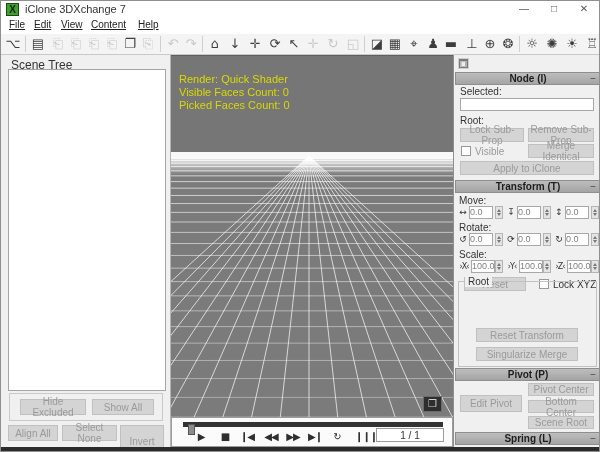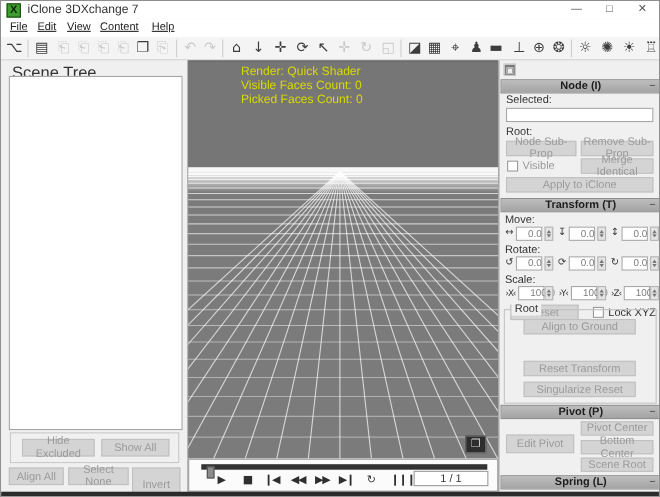--- a/index.html
+++ b/index.html
@@ -21,29 +21,29 @@
   .menu-item{top:2px;font-size:10px;color:#222;text-decoration:underline;}
 
   
   #toolbar{left:0;top:33px;width:600px;height:21px;background:#f4f4f4;border-bottom:1px solid #c9c9c9;box-sizing:border-box;}
   .ti{top:1px;width:18px;height:18px;text-align:center;line-height:18px;font-size:13px;}
   .ti.en{color:#3d3d3d;} .ti.dis{color:#c9c9c9;}
   .tsep{top:2px;width:1px;height:16px;background:#cfcfcf;}
 
   
   #left-panel{left:0;top:54px;width:170px;height:392px;background:#f0f0f0;border-right:1px solid #b5b5b5;box-sizing:border-box;}
-  #scene-tree-label{left:10px;top:3px;font-size:15px;color:#333;}
+  #scene-tree-label{left:10px;top:3px;font-size:12px;color:#333;}
   #scene-tree-list{left:7px;top:14px;width:156px;height:320px;background:#ffffff;border:1px solid #a5a5a5;}
   .gbtn{background:#d4d4d4;border:1px solid #c0c0c0;box-sizing:border-box;color:#9a9a9a;font-size:10px;
         text-align:center;display:flex;align-items:center;justify-content:center;}
   #grp-excluded{left:8px;top:338px;width:154px;height:28px;border:1px solid #c9c9c9;box-sizing:border-box;}
 
   
   #viewport{left:170px;top:54px;width:282px;height:362px;background:#7b7b7b;border-top:1px solid #5f5f5f;box-sizing:border-box;overflow:hidden;}
-  #overlay{left:8px;top:3px;font-size:11px;line-height:13px;color:#d9d900;margin-left:40px;}
+  #overlay{left:8px;top:17px;font-size:11px;line-height:13px;color:#d9d900;}
   #popout-btn{left:252px;top:340px;width:19px;height:16px;background:#2e2e2e;border:1px solid #6c6c6c;box-sizing:border-box;
               color:#cfcfcf;font-size:10px;text-align:center;line-height:14px;}
 
   
   #playback{left:170px;top:416px;width:282px;height:30px;background:#fbfbfb;border:1px solid #9c9c9c;box-sizing:border-box;}
   #pb-track{left:11px;top:4px;width:260px;height:5px;background:#333333;}
   #pb-handle{left:5px;top:2px;width:5px;height:9px;background:#8d8d8d;border:1px solid #555;}
   .pbtn{top:12px;height:14px;font-size:10px;color:#2f2f2f;text-align:center;line-height:14px;letter-spacing:-1px;}
   #frame-field{left:204px;top:10px;width:68px;height:14px;background:#ffffff;border:1px solid #9c9c9c;box-sizing:border-box;
                font-size:10px;color:#333;text-align:center;line-height:13px;}
@@ -59,21 +59,21 @@
   .sec .minus{position:absolute;right:4px;top:0;font-weight:normal;color:#444;}
   .plabel{font-size:10px;color:#333;}
   .field{background:#ffffff;border:1px solid #a8a8a8;box-sizing:border-box;}
   .cb{width:10px;height:10px;background:#fff;border:1px solid #999;box-sizing:border-box;}
   .cb-label{font-size:10px;}
 
   
   .sg{position:absolute;width:46px;height:13px;}
   .sgi{position:absolute;left:0;top:0;width:12px;font-size:9px;color:#333;text-align:center;line-height:13px;font-family:"DejaVu Sans",sans-serif;}
   .sgf{position:absolute;left:12px;top:0;width:24px;height:13px;background:#fff;border:1px solid #a8a8a8;box-sizing:border-box;
-       font-size:9px;color:#7e7e7e;line-height:11px;padding-left:10px;}
+       font-size:9px;color:#7e7e7e;line-height:11px;padding-left:0;}
   .sgb{position:absolute;right:0;top:0;width:8px;height:13px;background:#e4e4e4;border:1px solid #b5b5b5;box-sizing:border-box;}
   .sgb .up{position:absolute;left:1px;top:2px;width:0;height:0;border-left:2px solid transparent;border-right:2px solid transparent;border-bottom:3px solid #777;}
   .sgb .dn{position:absolute;left:1px;bottom:2px;width:0;height:0;border-left:2px solid transparent;border-right:2px solid transparent;border-top:3px solid #777;}
   .sgsc .sgi{width:14px;font-size:8px;letter-spacing:-1px;}
   .sgsc .sgf{left:14px;width:24px;}
 
   #align-group{left:4px;top:226px;width:139px;height:86px;border:1px solid #c2c2c2;box-sizing:border-box;}
   #align-label{position:absolute;left:6px;top:-6px;background:#f0f0f0;padding:0 3px;font-size:10px;color:#333;}
   #bottom-strip{left:0;top:446px;width:600px;height:6px;background:#2b2b2b;}
 </style>
@@ -233,21 +233,21 @@
   <div id="right-panel" class="abs">
     <div id="dock-btn" class="abs glyph">▣</div>
 
     <div class="abs sec" style="top:17px">
       <span>Node (I)</span>
       <span class="minus">−</span>
     </div>
     <div class="abs plabel" style="left:6px;top:31px">Selected:</div>
     <div class="abs field" style="left:6px;top:43px;width:134px;height:13px"></div>
     <div class="abs plabel" style="left:6px;top:60px">Root:</div>
-    <div class="abs gbtn" style="left:6px;top:73px;width:64px;height:14px">Node Sub-Prop</div>
+    <div class="abs gbtn" style="left:6px;top:73px;width:64px;height:14px">Lock Sub-Prop</div>
     <div class="abs gbtn" style="left:74px;top:73px;width:66px;height:14px">Remove Sub-Prop</div>
     <div class="abs cb" style="left:7px;top:91px"></div>
     <div class="abs cb-label" style="left:21px;top:91px;color:#9a9a9a">Visible</div>
     <div class="abs gbtn" style="left:74px;top:89px;width:66px;height:14px">Merge Identical</div>
     <div class="abs gbtn" style="left:6px;top:106px;width:134px;height:14px">Apply to iClone</div>
 
     <div class="abs sec" style="top:125px">
       <span>Transform (T)</span>
       <span class="minus">−</span>
     </div>
@@ -325,23 +325,22 @@
           <i class="up"></i>
           <i class="dn"></i>
         </span>
     </div>
     <div class="abs gbtn" style="left:10px;top:222px;width:62px;height:14px">Reset</div>
     <div class="abs cb" style="left:85px;top:224px"></div>
     <div class="abs cb-label" style="left:99px;top:224px;color:#333">Lock XYZ</div>
 
     <div id="align-group" class="abs">
       <span id="align-label">Root</span>
-      <div class="abs gbtn" style="left:17px;top:8px;width:102px;height:14px">Align to Ground</div>
       <div class="abs gbtn" style="left:17px;top:46px;width:102px;height:14px">Reset Transform</div>
-      <div class="abs gbtn" style="left:17px;top:65px;width:102px;height:14px">Singularize Reset</div>
+      <div class="abs gbtn" style="left:17px;top:65px;width:102px;height:14px">Singularize Merge</div>
     </div>
 
     <div class="abs sec" style="top:313px">
       <span>Pivot (P)</span>
       <span class="minus">−</span>
     </div>
     <div class="abs gbtn" style="left:6px;top:340px;width:62px;height:17px">Edit Pivot</div>
     <div class="abs gbtn" style="left:74px;top:328px;width:66px;height:13px">Pivot Center</div>
     <div class="abs gbtn" style="left:74px;top:345px;width:66px;height:13px">Bottom Center</div>
     <div class="abs gbtn" style="left:74px;top:361px;width:66px;height:13px">Scene Root</div>

